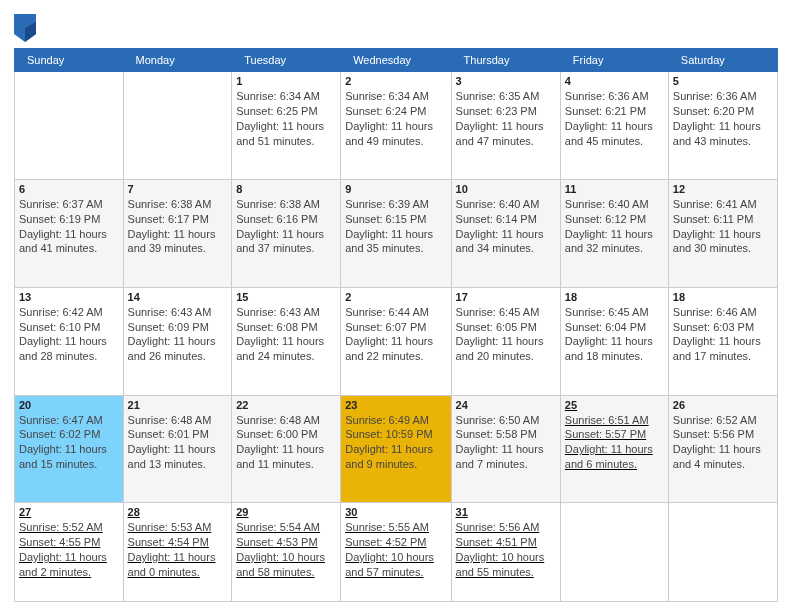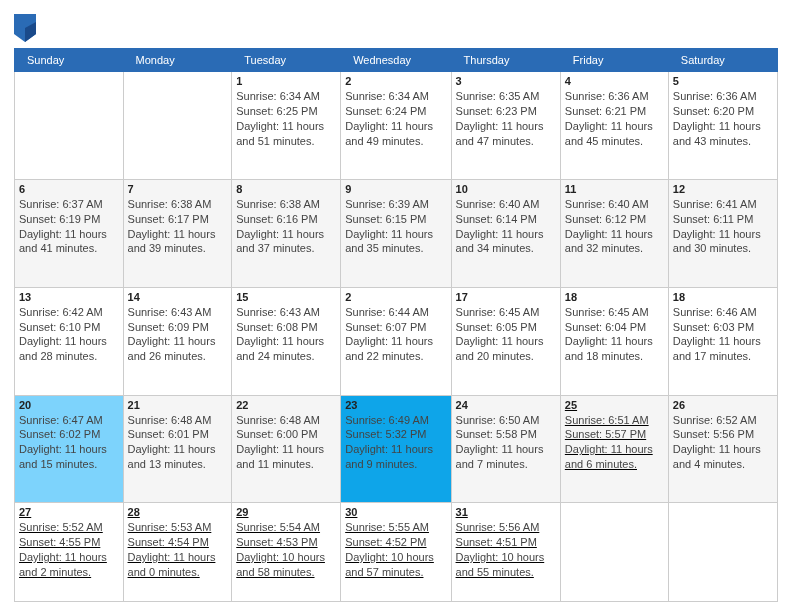--- a/index.html
+++ b/index.html
@@ -268,24 +268,24 @@
             <div class="cell-detail">Sunrise: 6:48 AM
 Sunset: 6:01 PM
 Daylight: 11 hours and 13 minutes.</div>
           </td>
           <td style="background: rgb(245, 245, 245);">
             <div class="cell-num">22</div>
             <div class="cell-detail">Sunrise: 6:48 AM
 Sunset: 6:00 PM
 Daylight: 11 hours and 11 minutes.</div>
           </td>
-          <td style="background: #0ea5e9;">
+          <td style="background: #eab308;">
             <div class="cell-num">23</div>
             <div class="cell-detail">Sunrise: 6:49 AM
-Sunset: 5:32 PM
+Sunset: 10:59 PM
 Daylight: 11 hours and 9 minutes.</div>
           </td>
           <td style="background: rgb(245, 245, 245);">
             <div class="cell-num">24</div>
             <div class="cell-detail">Sunrise: 6:50 AM
 Sunset: 5:58 PM
 Daylight: 11 hours and 7 minutes.</div>
           </td>
           <td style="background: rgb(245, 245, 245); text-decoration: underline;">
             <div class="cell-num">25</div>

